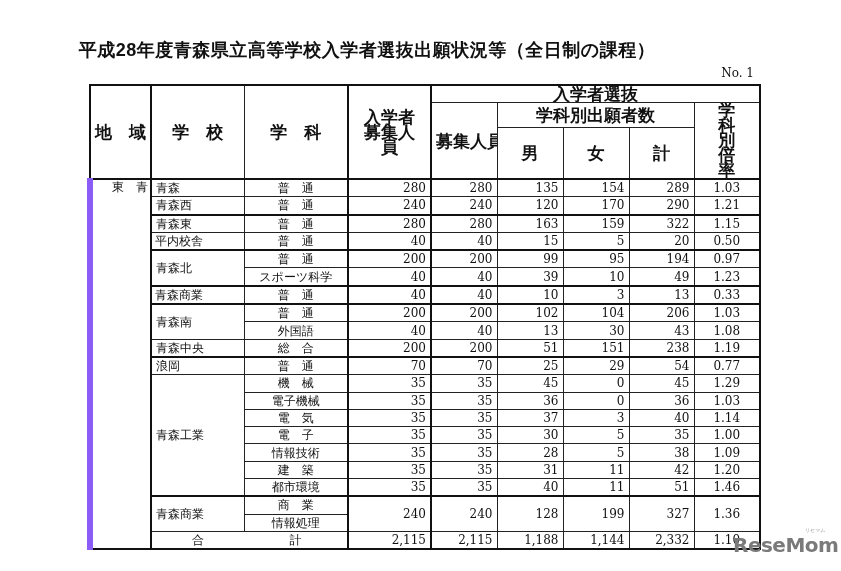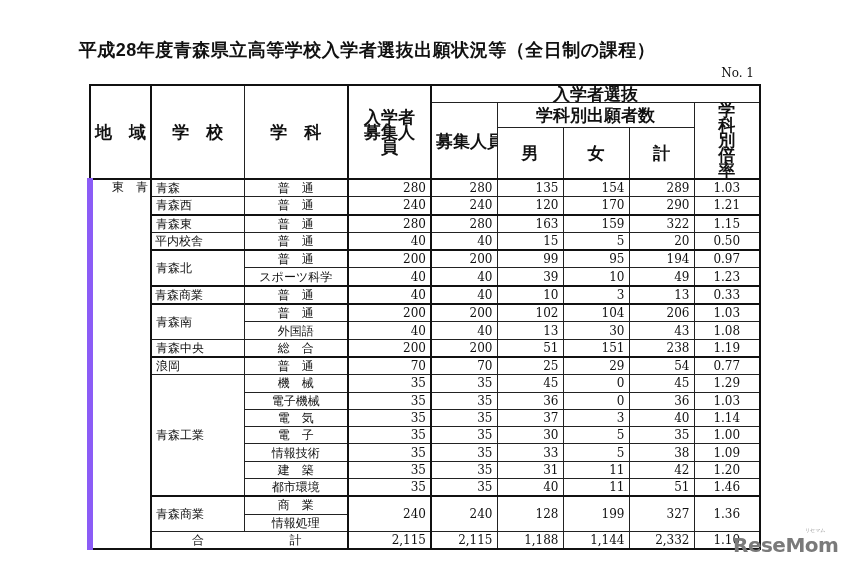--- a/index.html
+++ b/index.html
@@ -206,21 +206,21 @@
     <td class="num thickL">35</td>
     <td class="num">30</td>
     <td class="num">5</td>
     <td class="num">35</td>
     <td class="ctr lastcol grayL">1.00</td>
   </tr>
   <tr>
     <td class="ctr">情報技術</td>
     <td class="num thickL">35</td>
     <td class="num thickL">35</td>
-    <td class="num">33</td>
+    <td class="num">28</td>
     <td class="num">5</td>
     <td class="num">38</td>
     <td class="ctr lastcol grayL">1.09</td>
   </tr>
   <tr>
     <td class="ctr">建　築</td>
     <td class="num thickL">35</td>
     <td class="num thickL">35</td>
     <td class="num">31</td>
     <td class="num">11</td>

